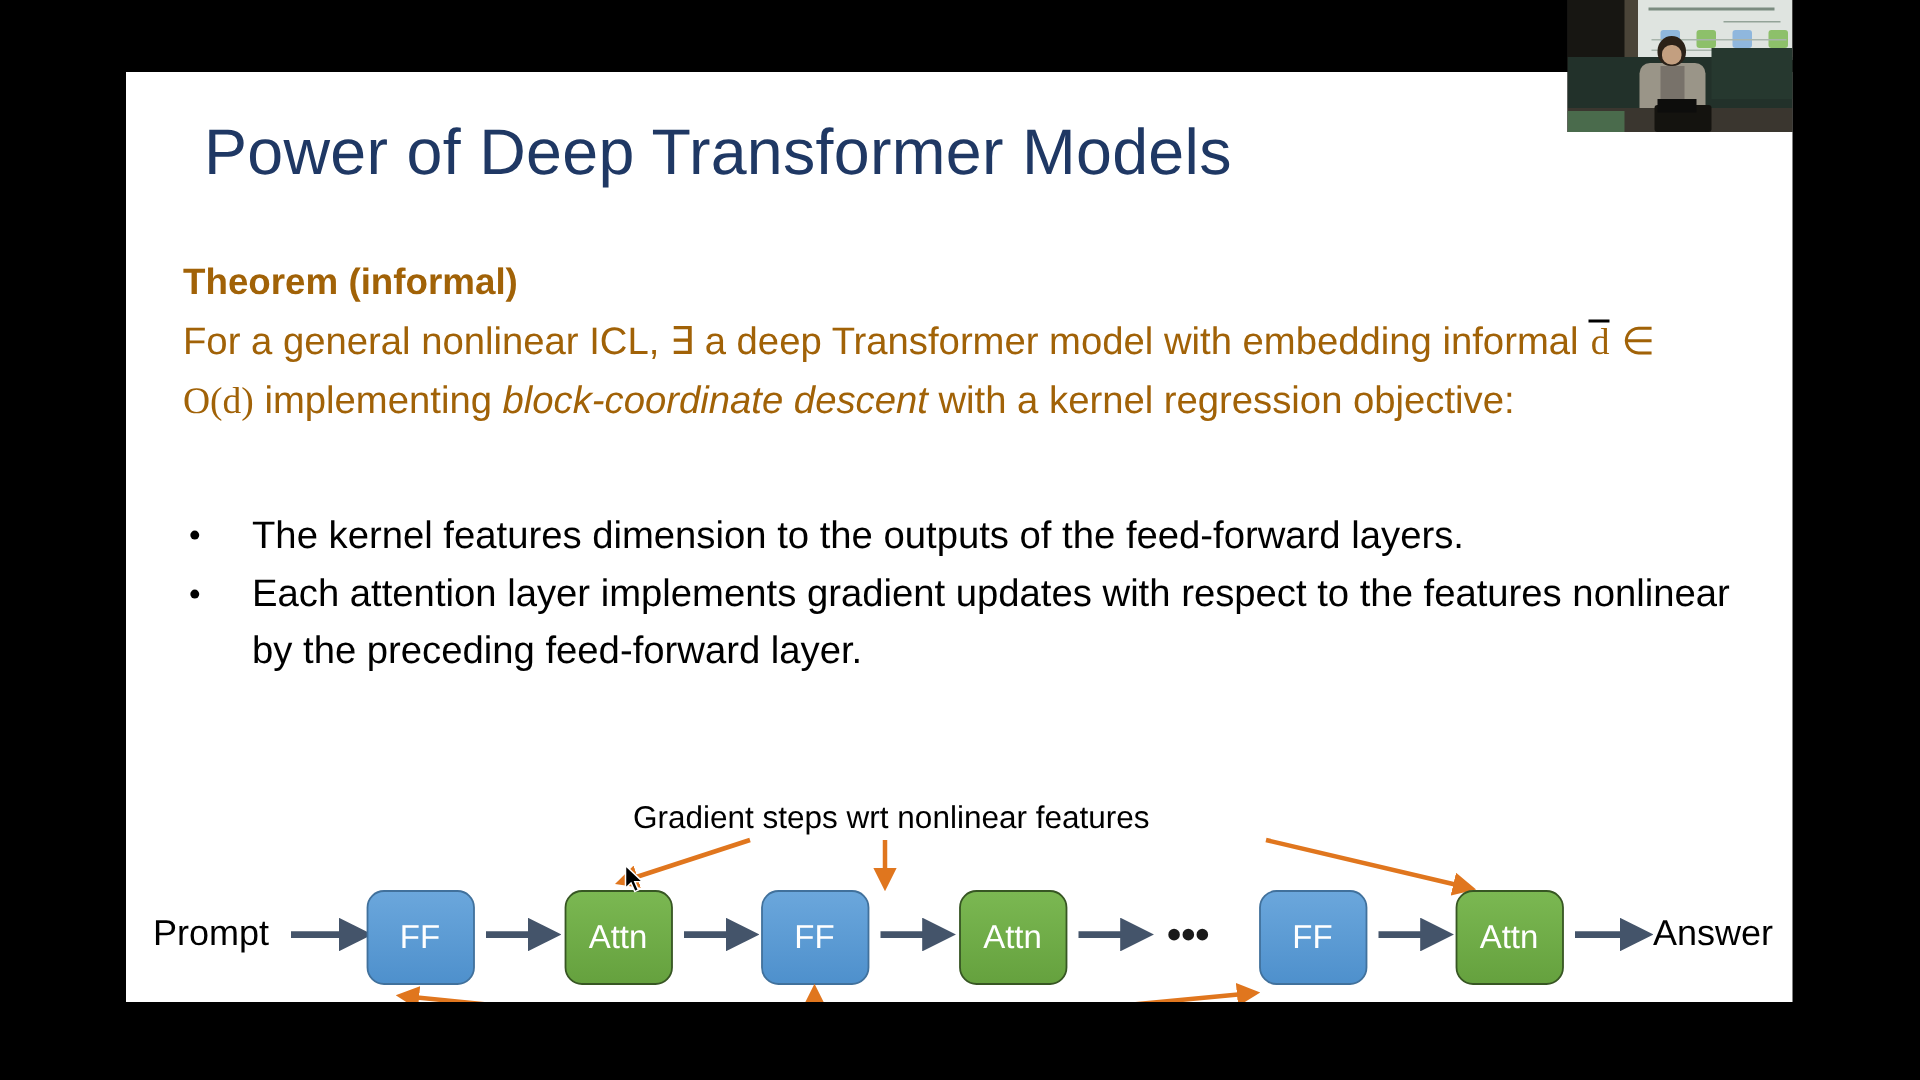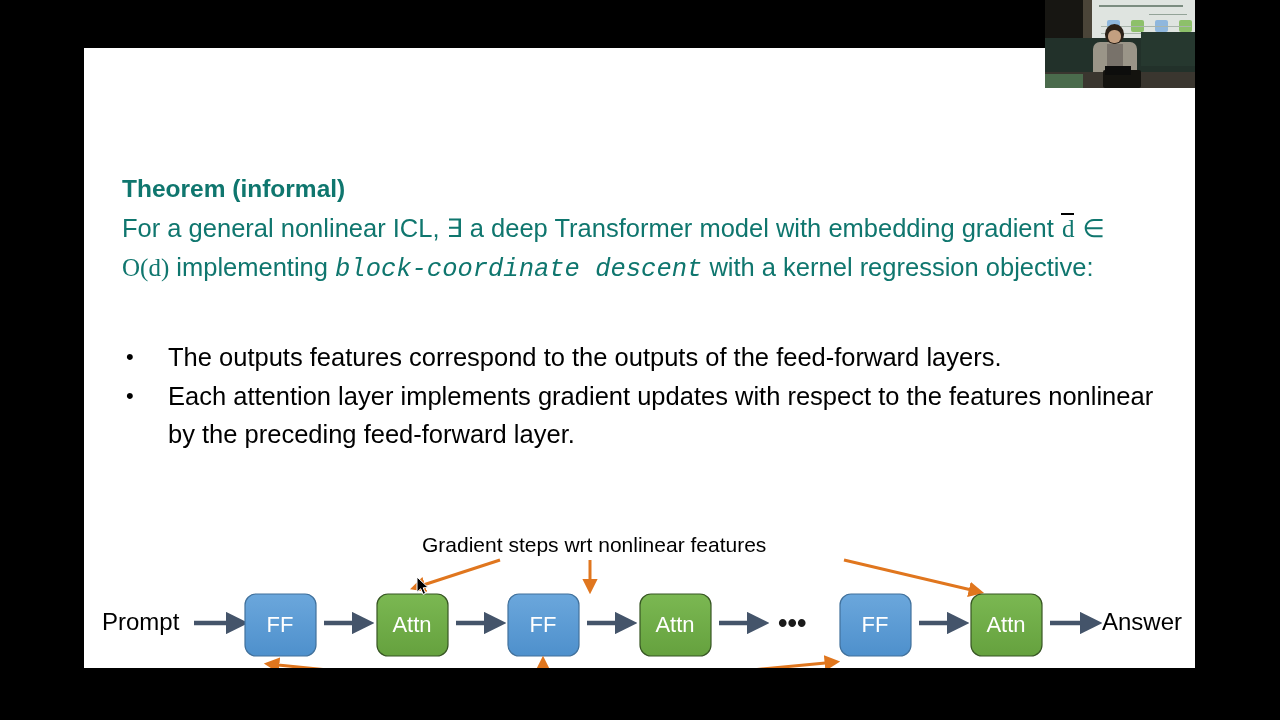--- a/index.html
+++ b/index.html
@@ -15,26 +15,26 @@
 
   .slide-title{
     position:absolute;left:52px;top:30px;
     font-size:43px;font-weight:400;color:#1F3864;
     letter-spacing:.2px;white-space:nowrap;
     font-family:"Liberation Sans",sans-serif;
   }
 
   .body-block{
     position:absolute;left:38px;top:122px;width:1000px;
-    color:#0f766e;font-size:25.5px;line-height:38.5px;
+    color:#a16207;font-size:25.5px;line-height:38.5px;
     font-family:"Liberation Sans",sans-serif;
   }
   .thm-head{font-weight:bold;font-size:24.5px;display:block;}
   .thm-body{display:block;}
-  .ital{font-style:italic;font-family:Liberation Mono, monospace;}
+  .ital{font-style:italic;}
   .ovl{ 
     position:relative;display:inline-block;padding:0 1px;
   }
   .ovl::before{
     content:"";position:absolute;left:0;right:1px;top:0.14em;height:1.6px;background:#000;
   }
   .mathfont{font-family:"Liberation Serif",serif;font-size:25px;}
 
   
   .bullets{
@@ -81,30 +81,31 @@
   
   #cursor{position:absolute;left:416px;top:576px;width:14px;height:20px;}
 </style>
 </head>
 <body>
 
 <div id="stage">
 
   <div id="slide">
 
+    <div class="slide-title">Power of Deep Transformer Models</div>
 
     <div class="body-block">
       <span class="thm-head">Theorem (informal)</span>
-      <span class="thm-body"><span>For a general nonlinear ICL, ∃ a deep Transformer model with embedding gradient </span><span class="ovl mathfont">d</span><span> ∈ </span><span class="mathfont">O(d)</span><span> implementing </span><span class="ital">block-coordinate descent</span><span> with a kernel regression objective:</span></span>
+      <span class="thm-body"><span>For a general nonlinear ICL, ∃ a deep Transformer model with embedding informal </span><span class="ovl mathfont">d</span><span> ∈ </span><span class="mathfont">O(d)</span><span> implementing </span><span class="ital">block-coordinate descent</span><span> with a kernel regression objective:</span></span>
     </div>
 
     <div class="bullets">
       <div class="bullet-row">
         <span class="bullet-dot">•</span>
-        <span class="bullet-txt">The outputs features correspond to the outputs of the feed-forward layers.</span>
+        <span class="bullet-txt">The kernel features dimension to the outputs of the feed-forward layers.</span>
       </div>
       <div class="bullet-row">
         <span class="bullet-dot">•</span>
         <span class="bullet-txt">Each attention layer implements gradient updates with respect to the features nonlinear by the preceding feed-forward layer.</span>
       </div>
     </div>
 
     <div id="diagram">
       <svg viewBox="0 0 1111 200" xmlns="http://www.w3.org/2000/svg">
         <defs>

